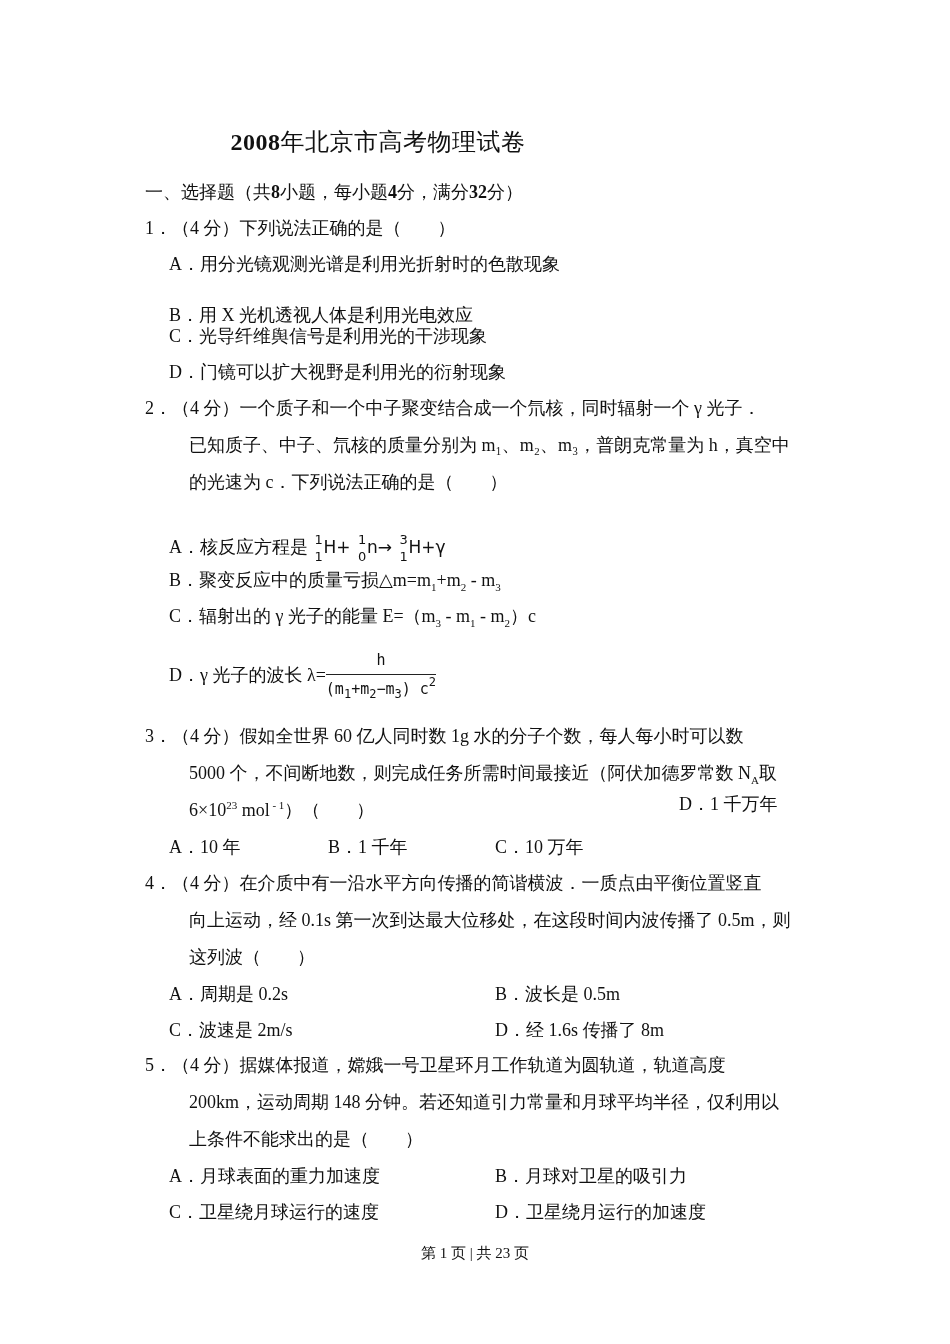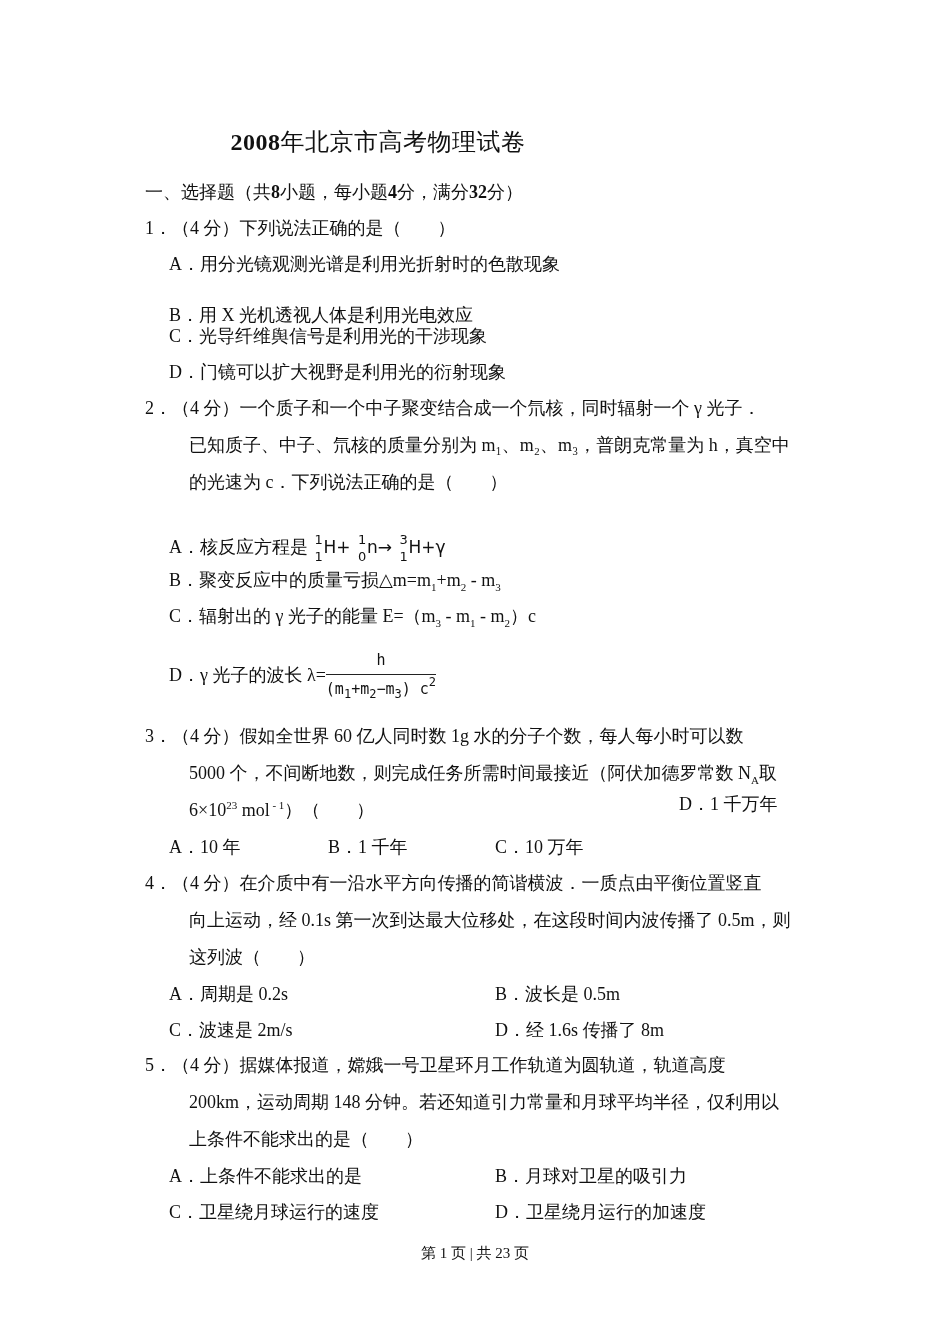--- a/index.html
+++ b/index.html
@@ -88,20 +88,20 @@
     <div class="line opt" style="top:982px;">A．周期是 0.2s</div>
     <div class="line opt2" style="top:982px;">B．波长是 0.5m</div>
     <div class="line opt" style="top:1018px;">C．波速是 2m/s</div>
     <div class="line opt2" style="top:1018px;">D．经 1.6s 传播了 8m</div>
   </div>
 
   <div>
     <div class="line q" style="top:1053px;"><span>5．</span><span>（4 分）据媒体报道，嫦娥一号卫星环月工作轨道为圆轨道，轨道高度</span></div>
     <div class="line cont" style="top:1090px;">200km，运动周期 148 分钟。若还知道引力常量和月球平均半径，仅利用以</div>
     <div class="line cont" style="top:1127px;text-align:right;">上条件不能求出的是（　　）</div>
-    <div class="line opt" style="top:1164px;">A．上条件不能求出的是</div>
+    <div class="line opt" style="top:1164px;">A．月球表面的重力加速度</div>
     <div class="line opt2" style="top:1164px;">B．月球对卫星的吸引力</div>
     <div class="line opt" style="top:1200px;">C．卫星绕月球运行的速度</div>
     <div class="line opt2" style="top:1200px;">D．卫星绕月运行的加速度</div>
   </div>
 
   <div class="footer">第 1 页 | 共 23 页</div>
 </div>
 
 </body></html>

